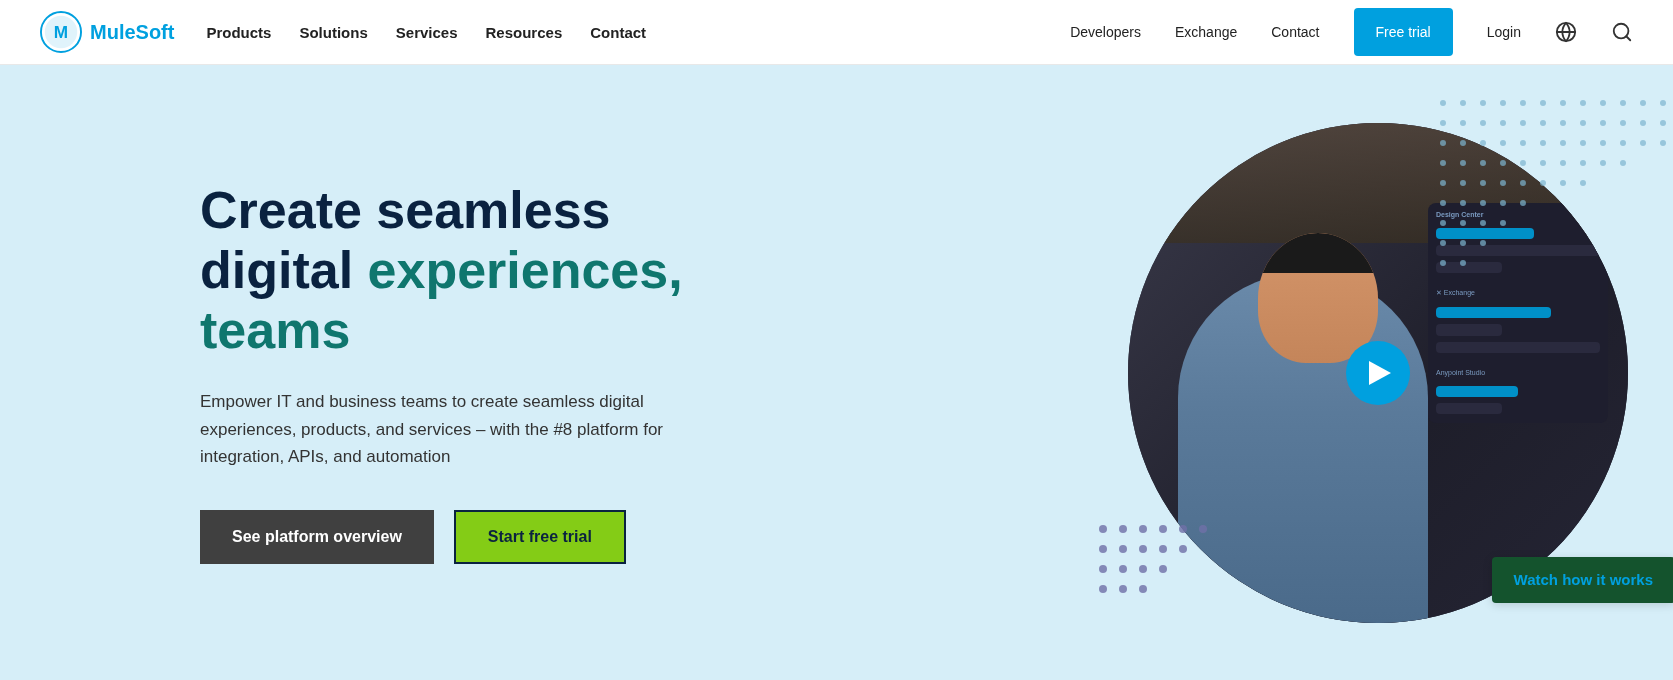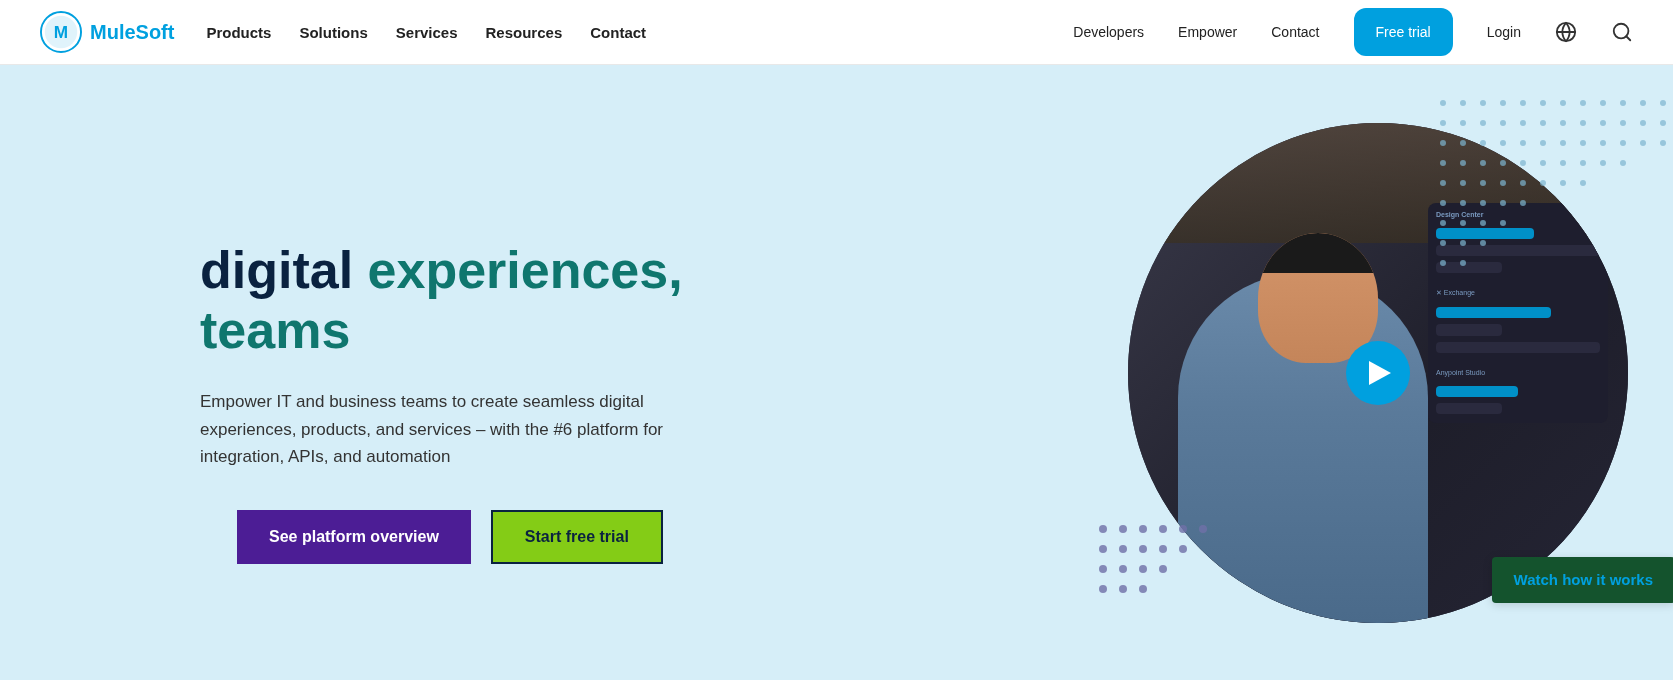--- a/index.html
+++ b/index.html
@@ -52,21 +52,21 @@
     .nav-secondary a {
       font-size: 14px;
       color: #222;
       text-decoration: none;
       font-weight: 500;
     }
     .btn-free-trial {
       background: #00a0df;
       color: #fff !important;
       padding: 16px 22px;
-      border-radius: 12px;
+      border-radius: 4px;
       font-size: 14px;
       font-weight: 700;
       text-decoration: none;
       white-space: nowrap;
     }
     .nav-icon {
       cursor: pointer;
       display: flex;
       align-items: center;
       justify-content: center;
@@ -103,30 +103,29 @@
       line-height: 1.6;
       margin-bottom: 40px;
       max-width: 480px;
     }
     .hero-buttons {
       display: flex;
       gap: 20px;
       align-items: center;
     }
     .btn-primary {
-      background: #4c1d95;
+      background: #404040;
       color: #fff;
       padding: 18px 32px;
       font-size: 16px;
       font-weight: 700;
       border: none;
       cursor: pointer;
       text-decoration: none;
       white-space: nowrap;
-      margin-left: 37px;
     }
     .btn-outline {
       background: #84cc16;
       color: #0a2240;
       padding: 16px 32px;
       font-size: 16px;
       font-weight: 700;
       border: 2px solid #0a2240;
       cursor: pointer;
       text-decoration: none;
@@ -261,21 +260,21 @@
   <div class="nav-primary">
     <a href="#">Products</a>
     <a href="#">Solutions</a>
     <a href="#">Services</a>
     <a href="#">Resources</a>
     <a href="#">Contact</a>
   </div>
 
   <div class="nav-secondary">
     <a href="#">Developers</a>
-    <a href="#">Empower</a>
+    <a href="#">Exchange</a>
     <a href="#">Contact</a>
     <a class="btn-free-trial" href="#">Free trial</a>
     <a href="#">Login</a>
     <span class="nav-icon">
       <svg xmlns="http://www.w3.org/2000/svg" width="22" height="22" viewBox="0 0 24 24" fill="none" stroke="#333" stroke-width="2" stroke-linecap="round" stroke-linejoin="round">
         <circle cx="12" cy="12" r="10"></circle>
         <line x1="2" y1="12" x2="22" y2="12"></line>
         <path d="M12 2a15.3 15.3 0 0 1 4 10 15.3 15.3 0 0 1-4 10 15.3 15.3 0 0 1-4-10 15.3 15.3 0 0 1 4-10z"></path>
       </svg>
     </span>
@@ -291,25 +290,25 @@
 <section class="hero">
 
   <div class="dot-pattern">
     <div class="dot-grid">
       
     </div>
   </div>
 
   <div class="hero-content">
     <h1 class="hero-title">
-      <br>
+      <span>Create seamless</span><br>
       <span>digital </span><span class="accent">experiences,</span><br>
       <span class="accent">teams</span>
     </h1>
-    <p class="hero-description">Empower IT and business teams to create seamless digital experiences, products, and services – with the #6 platform for integration, APIs, and automation</p>
+    <p class="hero-description">Empower IT and business teams to create seamless digital experiences, products, and services – with the #8 platform for integration, APIs, and automation</p>
     <div class="hero-buttons">
       <a class="btn-primary" href="#">See platform overview</a>
       <a class="btn-outline" href="#">Start free trial</a>
     </div>
   </div>
 
   <div class="hero-visual">
 
     <div style="position:absolute; top:10px; right:10px; z-index:1;">
       <svg width="260" height="350" viewBox="0 0 260 350" xmlns="http://www.w3.org/2000/svg">

